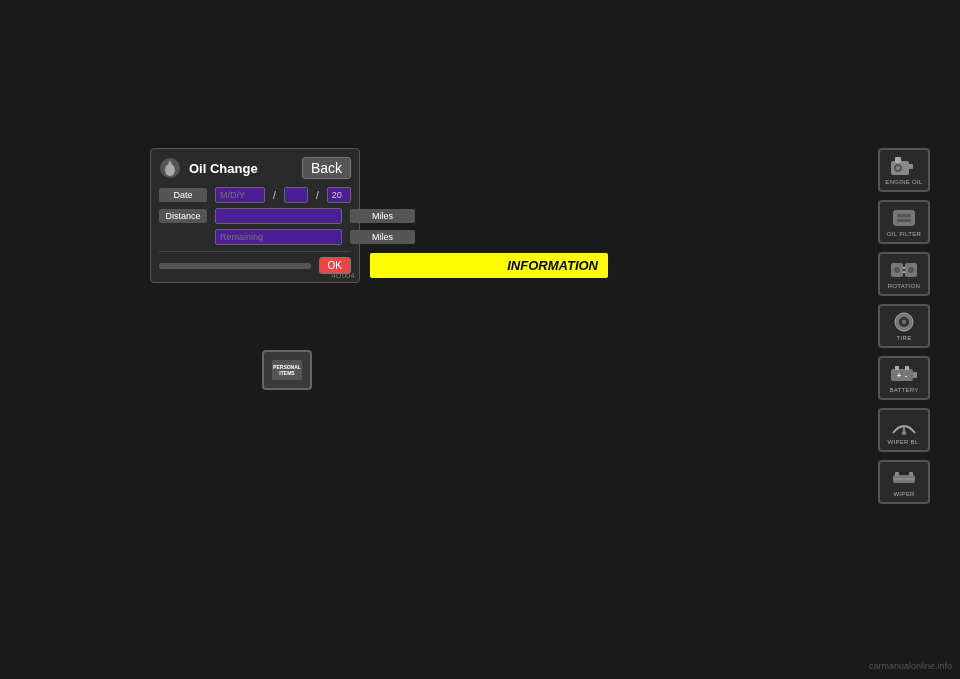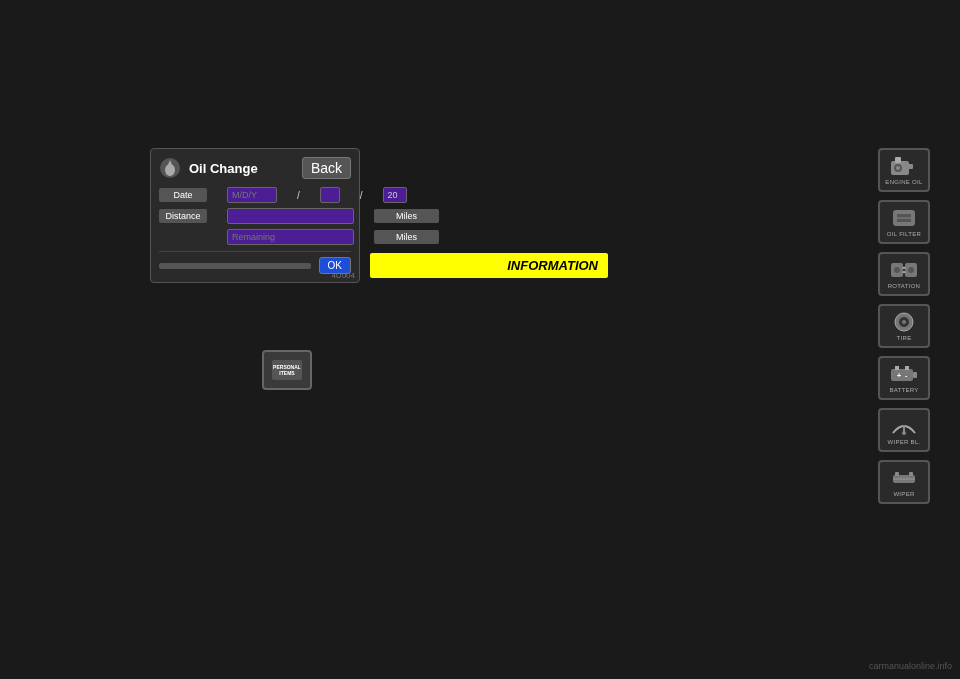--- a/index.html
+++ b/index.html
@@ -55,21 +55,21 @@
       border-radius: 3px;
       padding: 2px 8px;
       font-size: 14px;
       cursor: pointer;
     }
 
     .dialog-row {
       display: flex;
       align-items: center;
       margin-bottom: 5px;
-      gap: 20px;
+      gap: 8px;
     }
 
     .row-label {
       background-color: #555;
       color: #fff;
       font-size: 9px;
       padding: 2px 6px;
       border-radius: 2px;
       min-width: 48px;
       text-align: center;
@@ -108,21 +108,21 @@
     }
 
     .progress-bar {
       background-color: #555;
       height: 6px;
       flex: 1;
       border-radius: 2px;
     }
 
     .ok-button {
-      background-color: #1d4ed8;
+      background-color: #ef4444;
       color: #fff;
       border: 1px solid #777;
       border-radius: 3px;
       padding: 2px 8px;
       font-size: 10px;
       cursor: pointer;
       margin-left: 8px;
     }
 
     .code-label {

